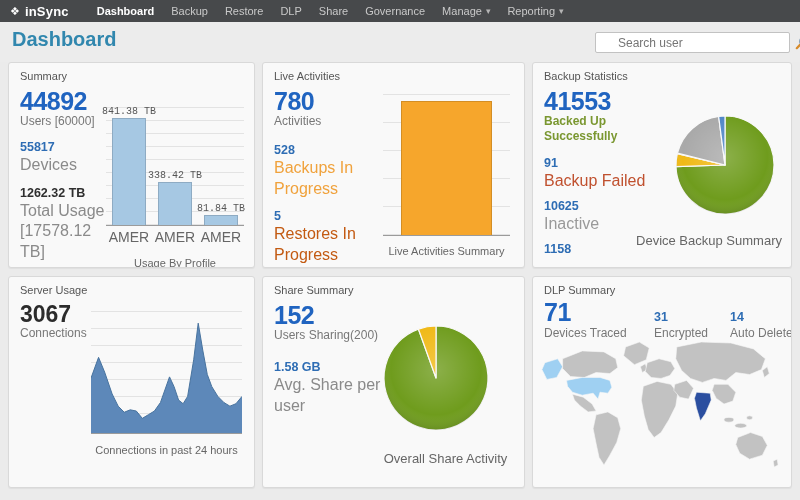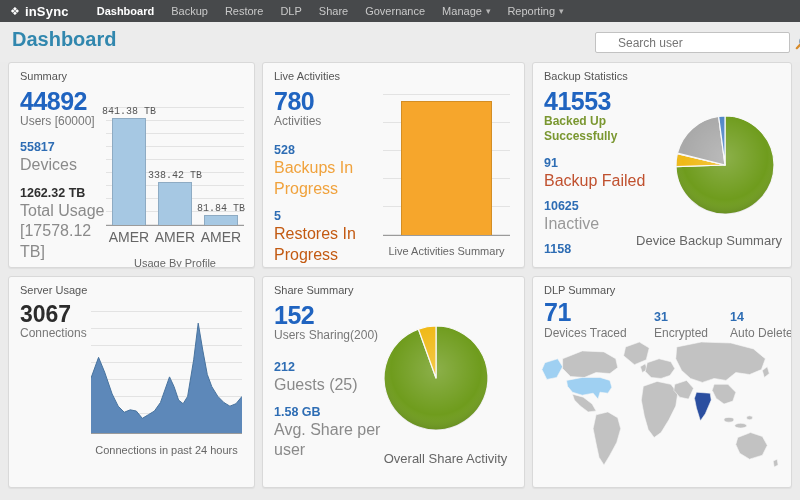--- a/index.html
+++ b/index.html
@@ -286,24 +286,20 @@
   </section>
 
   <section class="card" id="card-share">
     <div class="card-title">Share Summary</div>
     <div class="stats-col">
       <div class="stat" style="margin-bottom:16px;">
         <div class="v-hero">152</div>
         <div class="l-big">Users Sharing(200)</div>
       </div>
       <div class="stat">
-        <div class="v-blue">212</div>
-        <div class="l">Guests (25)</div>
-      </div>
-      <div class="stat">
         <div class="v-blue">1.58 GB</div>
         <div class="l">Avg. Share per user</div>
       </div>
     </div>
     <div class="pie-wrap">
       <svg class="pie-svg" id="share-pie" viewBox="0 0 110 110">
           <path d="M55,55 L55.00,3.00 A52,52 0 1 1 37.39,6.07 Z" fill="#6f9c1d" stroke="#f9f9f9" stroke-width="1.2" stroke-linejoin="round"></path>
           <path d="M55,55 L37.39,6.07 A52,52 0 0 1 55.00,3.00 Z" fill="#f0b916" stroke="#f9f9f9" stroke-width="1.2" stroke-linejoin="round"></path>
           <circle cx="55" cy="55" r="52" fill="url(#pie-shade)"></circle>
         </svg>

